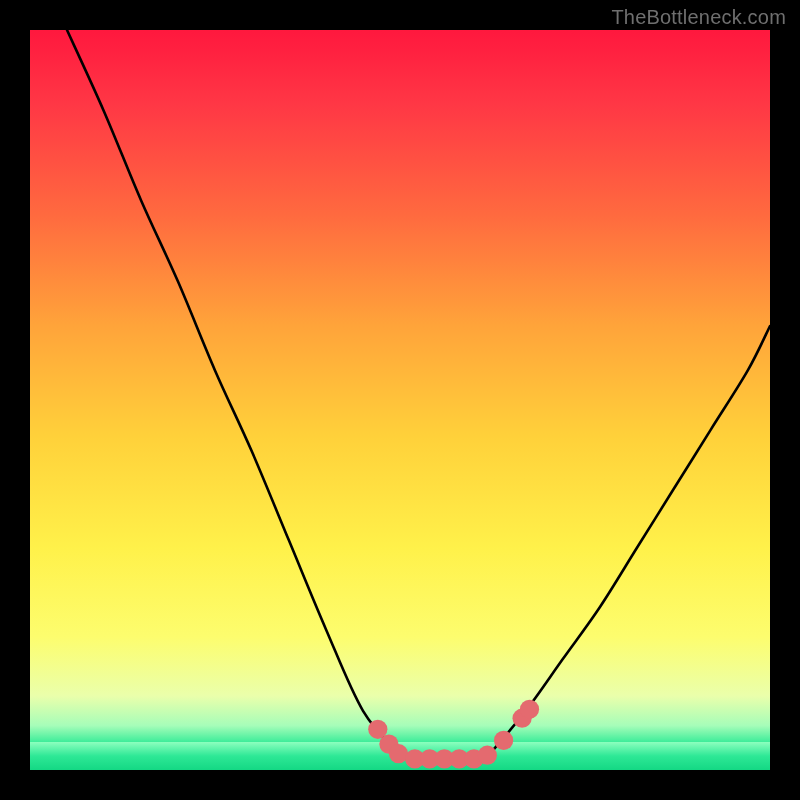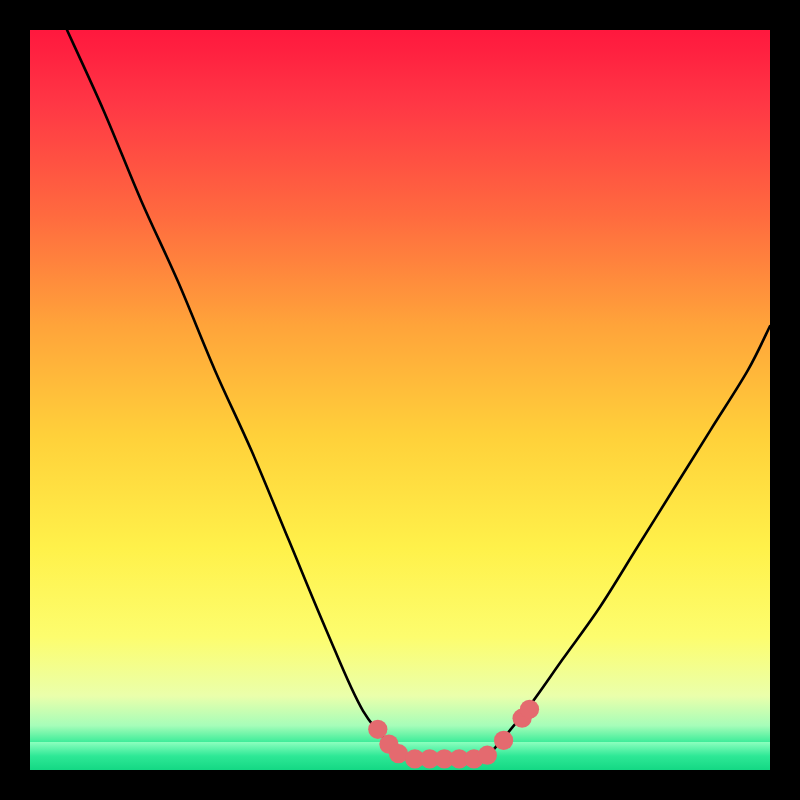--- a/index.html
+++ b/index.html
@@ -93,13 +93,14 @@
           <circle cx="429.20" cy="728.90" r="9.62" fill="#e46a6f"></circle>
           <circle cx="444.00" cy="728.90" r="9.62" fill="#e46a6f"></circle>
           <circle cx="457.32" cy="725.20" r="9.62" fill="#e46a6f"></circle>
           <circle cx="473.60" cy="710.40" r="9.62" fill="#e46a6f"></circle>
           <circle cx="492.10" cy="688.20" r="9.62" fill="#e46a6f"></circle>
           <circle cx="499.50" cy="679.32" r="9.62" fill="#e46a6f"></circle>
         </g>
     </svg>
   </div>
 
+  <div class="watermark">TheBottleneck.com</div>
 </div>
 
 </body></html>

